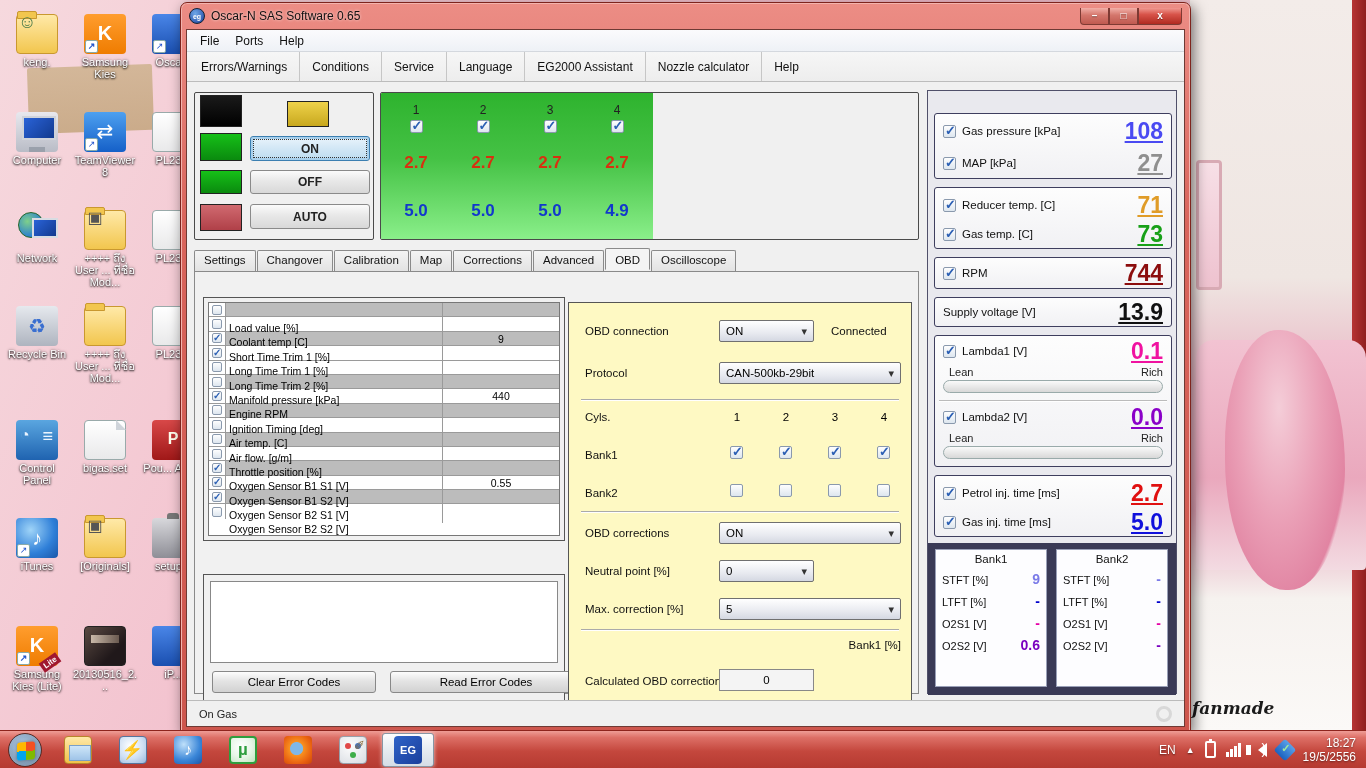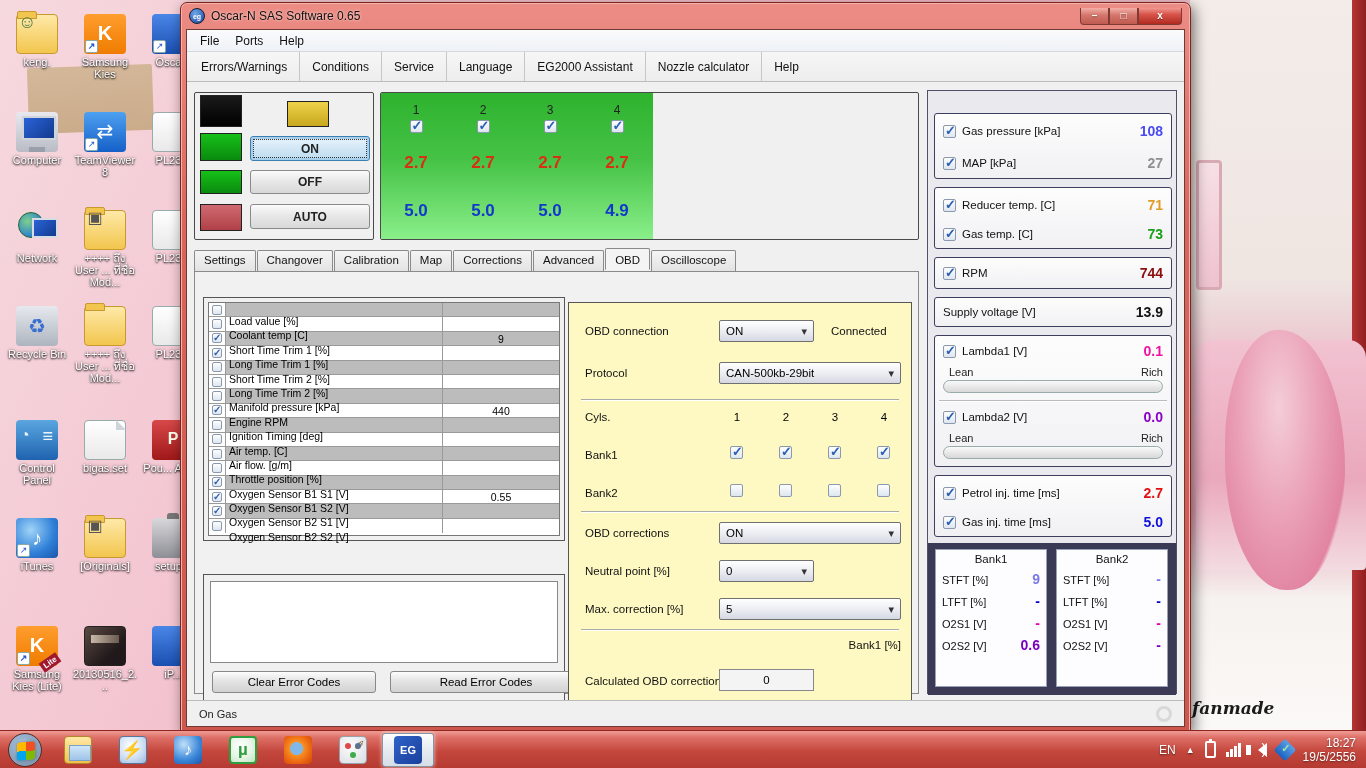--- a/index.html
+++ b/index.html
@@ -183,21 +183,21 @@
   .tabpage { position:absolute; left:0; top:21px; right:0; bottom:0; border:1px solid #8a8a8a; background:#f1f1f1; }
 
   
   #obdlist-wrap { position:absolute; border:1px solid #555; background:#f0f0f0; padding:4px; }
   #obdlist { width:100%; height:100%; border:1px solid #777; background:#fff; }
   .lrow { display:flex; height:14.4px; border-bottom:1px solid #9a9a9a; font-size:10.5px; }
   .lrow:last-child { border-bottom:none; }
   .lrow .cbcell { width:17px; border-right:1px solid #9a9a9a; display:flex; align-items:center; justify-content:center; background:#fff; }
   .lrow .cbcell .cb { width:10px; height:10px; }
   .lrow .cbcell .cb.on::after { font-size:10px; top:-2px; left:0; }
-  .lrow .lab { flex:1; padding:12px 3px 0; border-right:1px solid #9a9a9a; }
+  .lrow .lab { flex:1; padding:19px 3px 0; border-right:1px solid #9a9a9a; }
   .lrow .val { width:116px; text-align:center; padding-top:1px; }
   .lrow.odd  { background:#bcbcbc; }
   .lrow.even { background:#fff; }
   .lrow.odd .val { background:#bcbcbc; }
 
   
   #errbox-wrap { position:absolute; border:1px solid #555; background:#f0f0f0; }
   #errbox { position:absolute; left:6px; top:6px; right:6px; height:82px; background:#fff; border:1px solid #888; }
   .ebtn { position:absolute; height:22px; background:linear-gradient(180deg,#fdfdfd,#e4e4e4 45%,#d2d2d2);
     border:1px solid #888; border-radius:3px; font-size:11.5px; display:flex; align-items:center; justify-content:center; }
@@ -215,21 +215,21 @@
   .field { position:absolute; height:22px; border:1px solid #888; background:#f4f4f4;
     display:flex; align-items:center; justify-content:center; font-size:11.5px; }
 
   
   #rightcol { position:absolute; border:1px solid #50506a; background:#e9e9ee; }
   .sbox { position:absolute; left:6px; width:238px; background:linear-gradient(180deg,#fdfdfd,#f1f1f4);
     border:1.5px solid #3e3e5e; border-radius:3px; }
   .srow { position:absolute; left:0; right:0; display:flex; align-items:center; padding:0 8px; height:26px; }
   .srow .cb { margin-right:6px; }
   .slabel { font-size:11.5px; color:#111; }
-  .sval { margin-left:auto; font-size:14px; font-weight:bold; }
+  .sval { margin-left:auto; font-size:23px; font-weight:bold;text-decoration:underline; }
   .leanrich { position:absolute; left:8px; right:8px; display:flex; font-size:11px; color:#222;padding-left:6px; }
   .leanrich span:last-child { margin-left:auto; }
   .pbar { position:absolute; left:8px; right:8px; height:13px; border:1px solid #9aa;
     border-radius:7px; background:linear-gradient(180deg,#fafafa,#d8d8d8); }
   .lsep { position:absolute; left:4px; right:4px; height:1px; background:#bbb; box-shadow:0 1px 0 #fff; }
   #banks { position:absolute; left:0; right:0; bottom:0; background:#3a3a56; }
   .banktable { position:absolute; top:6px; width:112px; height:138px; background:#fdfdff;
     border:1px solid #9aa0b8; }
   .bank-title { text-align:center; font-size:11.5px; padding-top:3px; color:#111; }
   .bankrow { display:flex; padding:6px 6px 0 6px; font-size:11px; color:#111; align-items:baseline; }
@@ -440,27 +440,20 @@
                   <span class="cb on"></span>
                 </div>
                 <div class="lab">Short Time Trim 1 [%]</div>
                 <div class="val">9</div>
               </div>
             <div class="lrow even">
                 <div class="cbcell">
                   <span class="cb on"></span>
                 </div>
                 <div class="lab">Long Time Trim 1 [%]</div>
-                <div class="val"></div>
-              </div>
-            <div class="lrow odd">
-                <div class="cbcell">
-                  <span class="cb"></span>
-                </div>
-                <div class="lab">Short Time Trim 2 [%]</div>
                 <div class="val"></div>
               </div>
             <div class="lrow even">
                 <div class="cbcell">
                   <span class="cb"></span>
                 </div>
                 <div class="lab">Long Time Trim 2 [%]</div>
                 <div class="val"></div>
               </div>
             <div class="lrow odd">

